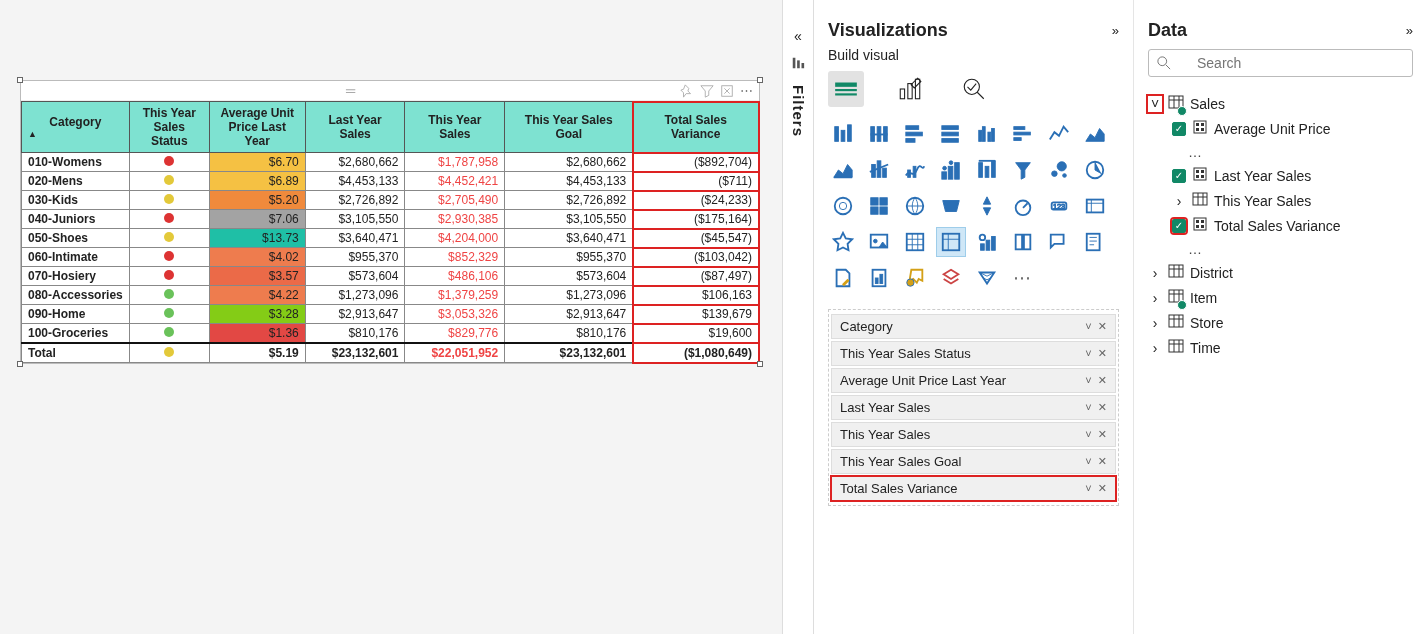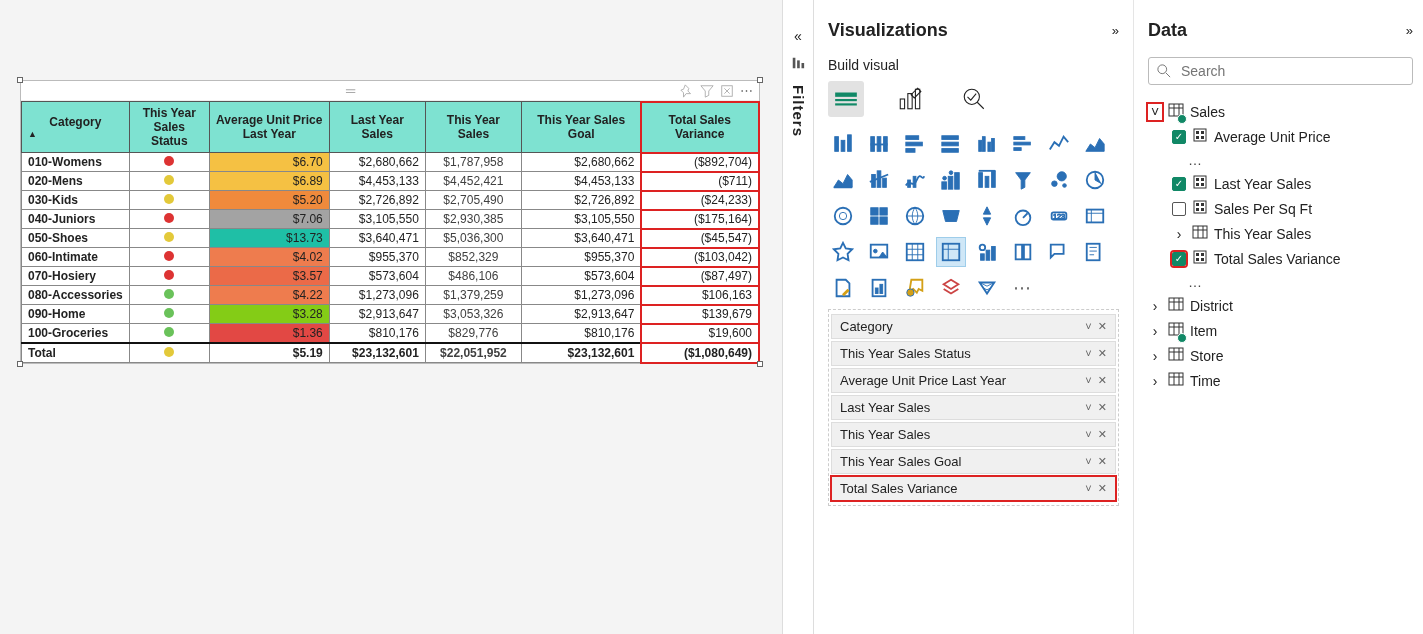--- a/index.html
+++ b/index.html
@@ -56,27 +56,27 @@
     height: 36px;
   }
   table.report td {
     border: 1px solid #888;
     padding: 2px 6px;
     height: 19px;
     white-space: nowrap;
   }
   .col-cat { width: 100px; text-align:left;font-weight:bold; }
   .col-status { width: 80px; text-align:center; }
-  .col-price { width: 120px; text-align:right; }
+  .col-price { width: 96px; text-align:right; }
   .col-num { text-align:right; }
   .status-dot { width:10px; height:10px; border-radius:50%; display:inline-block; }
   .variance-cell { outline: 2px solid #d22; outline-offset:-1px; }
   th.variance-head { outline: 2px solid #d22; outline-offset:-1px; }
   tr.total-row td { font-weight: bold; border-top: 2px solid #111; }
-  .thisyear { color:#404040;text-align:center; }
+  .thisyear { color:#ef4444; }
   
   .filters-tab {
     flex: 0 0 32px;
     background:#fff;
     border-left:1px solid #ddd;
     border-right:1px solid #ddd;
     display:flex;
     flex-direction:column;
     align-items:center;
     padding-top:28px;
@@ -95,33 +95,33 @@
     flex: 0 0 320px;
     background:#fff;
     border-right:1px solid #e5e5e5;
     padding: 20px 14px 14px 14px;
     overflow:hidden;
   }
   .panel-head {
     display:flex;
     justify-content:space-between;
     align-items:center;
-    margin-bottom:16px;
+    margin-bottom:6px;
   }
   .panel-title { font-size:18px; font-weight:600; }
   .panel-sub { font-size:14px; margin-bottom:8px; }
   .mode-icons { display:flex; gap:28px; margin-bottom:12px; }
   .mode-btn { width:36px; height:36px; display:flex; align-items:center; justify-content:center; border-radius:3px; }
   .mode-btn.active { background:#e2e2e2; }
   .viz-grid {
     display:grid;
     grid-template-columns: repeat(8, 30px);
     grid-auto-rows: 30px;
     gap:6px;
-    margin-bottom:6px;
+    margin-bottom:16px;
   }
   .viz-item {
     border:1px solid transparent;
     display:flex; align-items:center; justify-content:center;
   }
   .viz-item.sel { background:#cfe7f7; border-color:#9ecdea; }
   .viz-item svg { width:22px; height:22px; }
   .viz-more { font-size:18px; letter-spacing:2px; color:#666; text-align:center; line-height:26px; }
   .section-label { font-size:14px; margin-bottom:6px; }
   .field-well { border:1px dashed #ccc; padding:2px; }
@@ -140,21 +140,21 @@
     flex: 1;
     background:#fff;
     padding:20px 10px 10px 14px;
   }
   .searchbox {
     display:flex; align-items:center;
     border:1px solid #bbb;
     border-radius:3px;
     padding:4px 8px;
     margin:8px 0 14px 0;
-    gap:8px;
+    gap:24px;
     color:#666;
   }
   .searchbox input { border:none; outline:none; flex:1; font-size:14px; background:transparent; }
   .tree { font-size:14px; }
   .tree-row {
     display:flex; align-items:center; gap:6px;
     padding:3px 0;
   }
   .tree-row .exp { width:14px; text-align:center; cursor:pointer; }
   .tree-row.indent1 { padding-left:24px; }
@@ -234,21 +234,21 @@
             <td class="col-num">$3,105,550</td>
             <td class="col-num thisyear">$2,930,385</td>
             <td class="col-num">$3,105,550</td>
             <td class="col-num variance-cell">($175,164)</td>
           </tr>
           <tr>
             <td class="col-cat">050-Shoes</td>
             <td class="col-status"><span class="status-dot" style="background:#e3c93a"></span></td>
             <td class="col-price" style="background:#1fbfa6">$13.73</td>
             <td class="col-num">$3,640,471</td>
-            <td class="col-num thisyear">$5,036,300</td>
+            <td class="col-num thisyear">$4,204,000</td>
             <td class="col-num">$3,640,471</td>
             <td class="col-num variance-cell">($45,547)</td>
           </tr>
           <tr>
             <td class="col-cat">060-Intimate</td>
             <td class="col-status"><span class="status-dot" style="background:#d33"></span></td>
             <td class="col-price" style="background:#ee7c4e">$4.02</td>
             <td class="col-num">$955,370</td>
             <td class="col-num thisyear">$852,329</td>
             <td class="col-num">$955,370</td>
@@ -679,31 +679,20 @@
             <span class="tbl-ico"><svg viewBox="0 0 16 16">
             <rect x="2" y="2" width="12" height="12" fill="none" stroke="#333"></rect>
             <rect x="4" y="4" width="3" height="3" fill="#333"></rect>
             <rect x="9" y="4" width="3" height="3" fill="#333"></rect>
             <rect x="4" y="9" width="3" height="3" fill="#333"></rect>
             <rect x="9" y="9" width="3" height="3" fill="#333"></rect>
           </svg></span>
             <span>Last Year Sales</span>
           </div>
       <div class="tree-row indent1">
-            <span class="chk"></span>
-            <span class="tbl-ico"><svg viewBox="0 0 16 16">
-            <rect x="2" y="2" width="12" height="12" fill="none" stroke="#333"></rect>
-            <rect x="4" y="4" width="3" height="3" fill="#333"></rect>
-            <rect x="9" y="4" width="3" height="3" fill="#333"></rect>
-            <rect x="4" y="9" width="3" height="3" fill="#333"></rect>
-            <rect x="9" y="9" width="3" height="3" fill="#333"></rect>
-          </svg></span>
-            <span>Sales Per Sq Ft</span>
-          </div>
-      <div class="tree-row indent1">
             <span class="exp">›</span>
             <span class="tbl-ico"><svg viewBox="0 0 16 16">
             <rect x="1" y="2" width="14" height="12" fill="none" stroke="#333"></rect>
             <path d="M1 6h14M6 2v12M11 2v12" stroke="#333"></path>
           </svg></span>
             <span>This Year Sales</span>
           </div>
       <div class="tree-row indent1">
             <span class="chk on hl-red">✓</span>
             <span class="tbl-ico"><svg viewBox="0 0 16 16">

